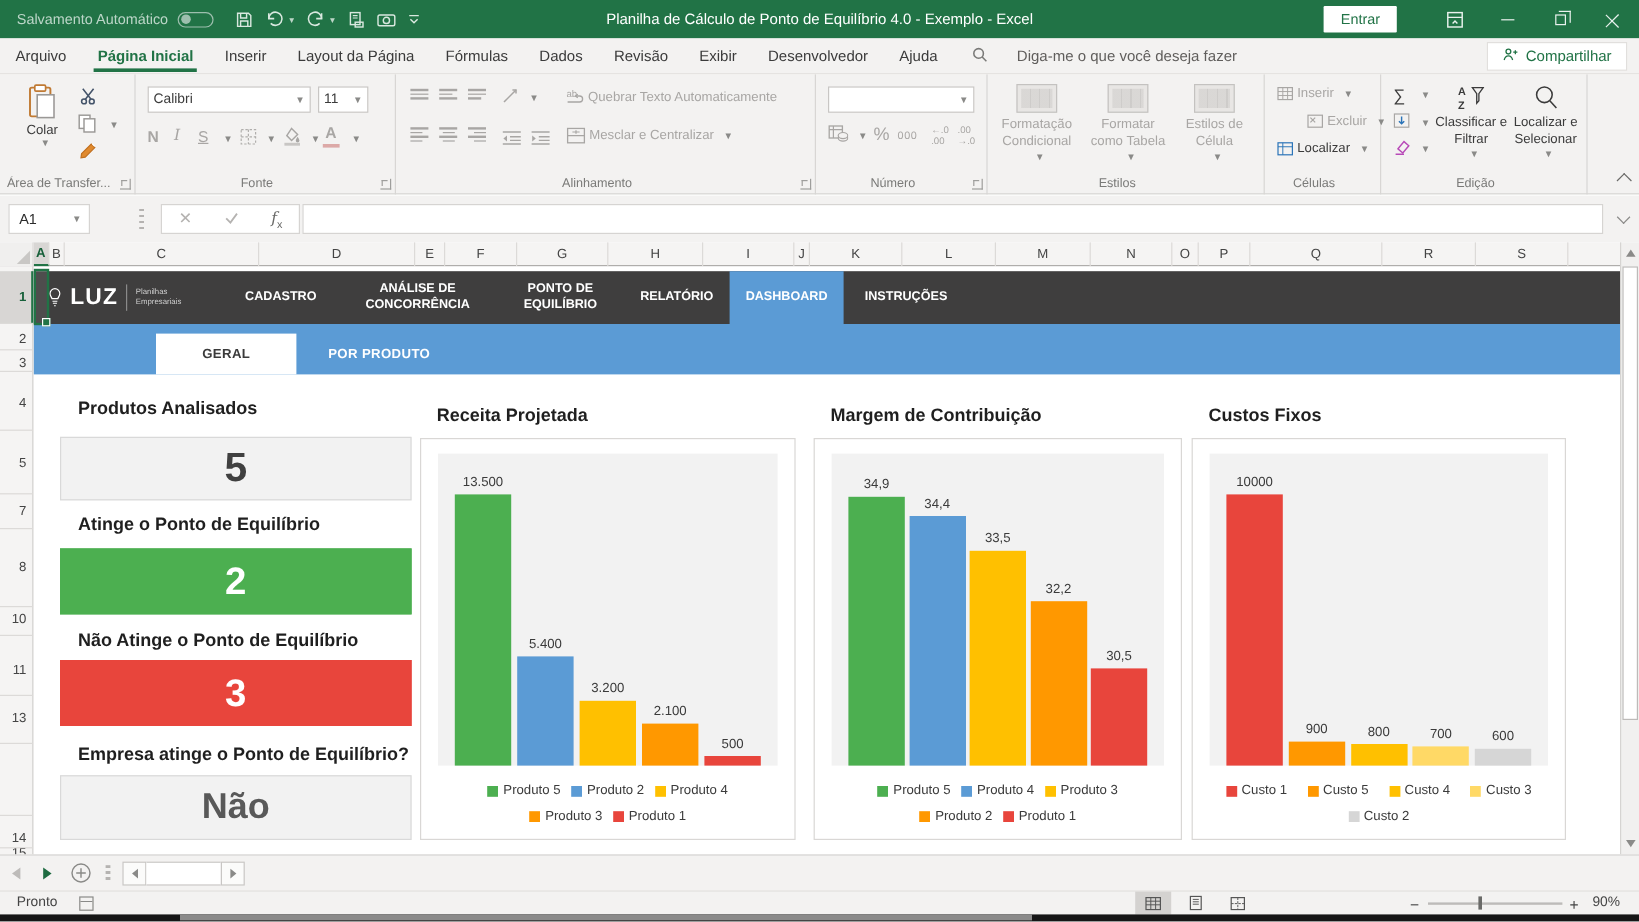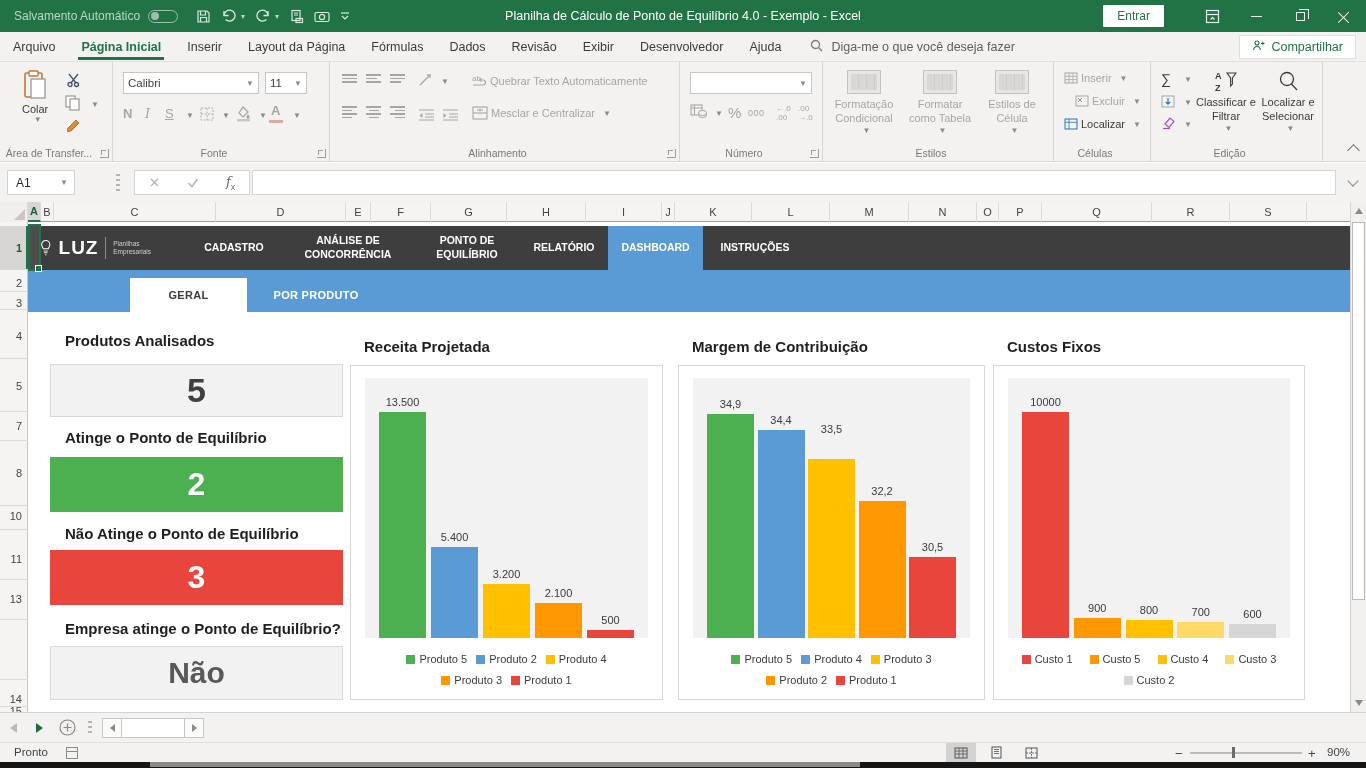--- a/index.html
+++ b/index.html
@@ -24,21 +24,21 @@
   .restore:before { content:""; position:absolute; left:2px; top:-4px; width:9px; height:9px; border:1px solid #eaf2ee; border-left:none; border-bottom:none; }
   .close-x { position:relative; width:12px; height:12px; }
   .close-x:before,.close-x:after { content:""; position:absolute; left:5px; top:0; width:1.4px; height:15px; background:#eaf2ee; }
   .close-x:before { transform:rotate(45deg);} .close-x:after { transform:rotate(-45deg);}
 
   
   .menubar { position:absolute; left:0; top:32px; width:1366px; height:30px; background:#f3f2f1; display:flex; align-items:center; border-bottom:1px solid #e1dfdd; }
   .mtab { font-size:12.5px; color:#3b3b3b; padding:0 13px; height:30px; line-height:30px; position:relative; white-space:nowrap; }
   .mtab.active { color:#217346; font-weight:bold; }
   .mtab.active:after { content:""; position:absolute; left:10px; right:10px; bottom:2px; height:3px; background:#217346; }
-  .tellme { display:flex; align-items:center; gap:8px; margin-left:16px; font-size:12.5px; color:#605e5c; }
+  .tellme { display:flex; align-items:center; gap:24px; margin-left:16px; font-size:12.5px; color:#605e5c; }
   .share { position:absolute; right:10px; top:3px; height:24px; display:flex; align-items:center; gap:6px; background:#fff; border:1px solid #e1dfdd; padding:0 12px; font-size:12.5px; color:#217346; }
 
   
   .ribbon { position:absolute; left:0; top:62px; width:1366px; height:100px; background:#f3f2f1; border-bottom:1px solid #d8d6d4; }
   .rgroup { position:absolute; top:0; height:100px; border-right:1px solid #d8d6d4; }
   .glabel { position:absolute; bottom:3px; left:0; right:14px; text-align:center; font-size:10.5px; color:#7a7a78; white-space:nowrap; overflow:hidden; }
   .launcher { position:absolute; right:3px; bottom:4px; width:9px; height:9px; border-left:1px solid #8a8a88; border-top:1px solid #8a8a88; transform:rotate(180deg); opacity:.8; }
   .launcher:after{ content:""; position:absolute; right:1px; bottom:1px; width:4px; height:4px; border-right:1.5px solid #8a8a88; border-bottom:1.5px solid #8a8a88; }
   .bigbtn { display:flex; flex-direction:column; align-items:center; font-size:11px; color:#3b3b3b; }
   .dis { color:#a8a6a4 !important; }
@@ -416,21 +416,21 @@
 
     <div class="rgroup" style="left:1054px;width:97px;">
       <div class="rsmall" style="position:absolute;left:10px;top:10px;">
         <svg width="14" height="12" viewBox="0 0 14 12">
             <rect x="1" y="1" width="12" height="10" fill="none" stroke="#a8a6a4"></rect>
             <path d="M1 4.3h12M1 7.6h12M5 1v10M9 1v10" stroke="#a8a6a4" stroke-width=".8"></path>
           </svg>
         <span>Inserir</span>
           <span class="caret">▼</span>
       </div>
-      <div class="rsmall" style="position:absolute;left:10px;top:33px;padding-left:11px;">
+      <div class="rsmall" style="position:absolute;left:24px;top:33px;padding-left:11px;">
         <svg width="14" height="12" viewBox="0 0 14 12">
             <rect x="1" y="1" width="12" height="10" fill="none" stroke="#a8a6a4"></rect>
             <path d="M3 3l4 4M7 3L3 7" stroke="#a8a6a4" stroke-width="1"></path>
           </svg>
         <span>Excluir</span>
           <span class="caret">▼</span>
       </div>
       <div class="rsmall en" style="position:absolute;left:10px;top:56px;">
         <svg width="14" height="12" viewBox="0 0 14 12">
             <rect x="1" y="1" width="12" height="10" fill="none" stroke="#2b74b8"></rect>
@@ -645,21 +645,21 @@
         <div class="card" style="left: 650px; top: 143px; width: 307px; height: 335px;">
           <div class="plot" style="left: 14px; right: 14px; top: 12px; height: 260px; padding: 0px 14px;">
             <div class="barwrap" style="width: 47px; height: 260px;">
               <span class="bval">34,9</span>
               <div class="bar" style="height: 224px; background: rgb(76, 175, 80);"></div>
             </div>
             <div class="barwrap" style="width: 47px; height: 260px;">
               <span class="bval">34,4</span>
               <div class="bar" style="height: 208px; background: rgb(91, 155, 213);"></div>
             </div>
-            <div class="barwrap" style="width: 47px; height: 260px; gap: 20px;">
+            <div class="barwrap" style="width: 47px; height: 260px;">
               <span class="bval">33,5</span>
               <div class="bar" style="height: 179px; background: rgb(255, 192, 0);"></div>
             </div>
             <div class="barwrap" style="width: 47px; height: 260px;">
               <span class="bval">32,2</span>
               <div class="bar" style="height: 137px; background: rgb(255, 152, 0);"></div>
             </div>
             <div class="barwrap" style="width: 47px; height: 260px;">
               <span class="bval">30,5</span>
               <div class="bar" style="height: 81px; background: rgb(232, 69, 60);"></div>

